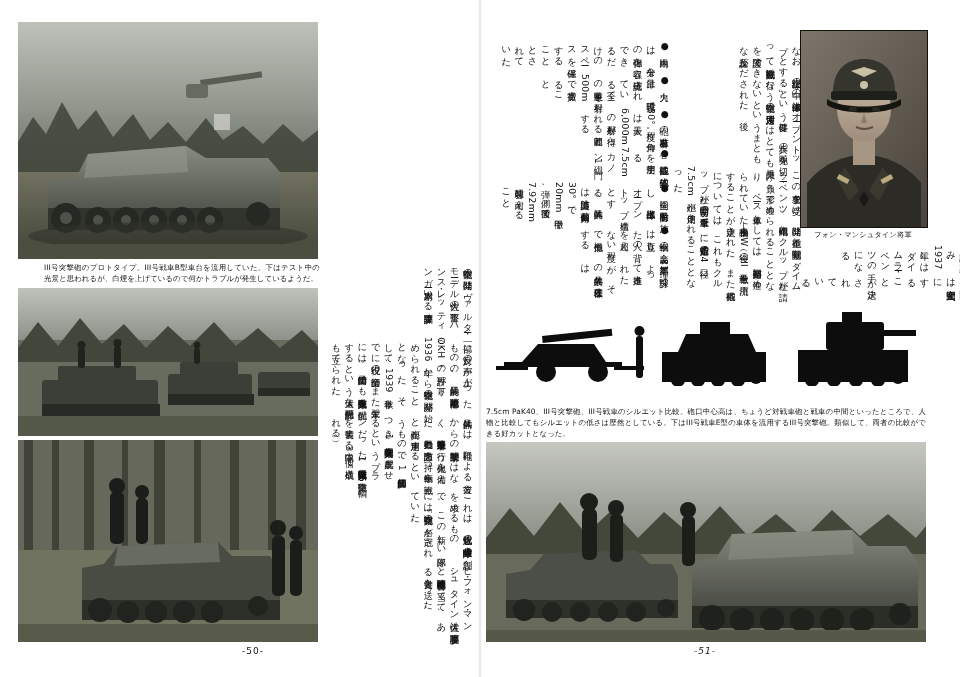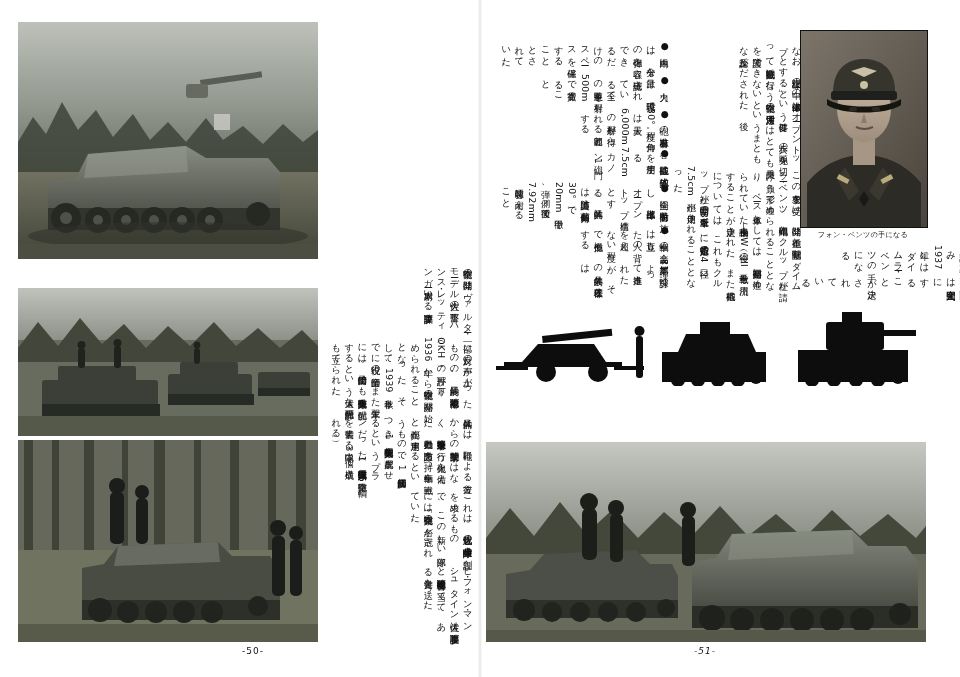--- a/index.html
+++ b/index.html
@@ -141,20 +141,21 @@
           <circle cx="192" cy="198" r="5"></circle>
       </g>
 
       <rect x="196" y="92" width="16" height="16" fill="#d8d8d2" opacity=".8"></rect>
 
       <ellipse cx="150" cy="214" rx="140" ry="14" fill="#2b2d26" opacity=".55"></ellipse>
       <rect x="0" y="222" width="300" height="15" fill="#4a4d3f"></rect>
     </svg>
   </div>
 
+  <div class="caption" style="left:44px; top:262px; width:276px;">III号突撃砲のプロトタイプ。III号戦車B型車台を流用していた。下はテスト中の光景と思われるが、白煙を上げているので何かトラブルが発生しているようだ。</div>
 
   <div class="photo" style="left:18px; top:288px; width:300px; height:148px;">
     <svg class="grain" viewBox="0 0 300 148" preserveAspectRatio="none">
       <defs>
         <linearGradient id="skyB" x1="0" y1="0" x2="0" y2="1">
           <stop offset="0%" stop-color="#cfd2cb"></stop>
             <stop offset="100%" stop-color="#8e9389"></stop>
         </linearGradient>
       </defs>
       <rect x="0" y="0" width="300" height="60" fill="url(#skyB)"></rect>
@@ -279,21 +280,21 @@
       <circle cx="63" cy="54" r="4" fill="#c9c1a4"></circle>
 
       <ellipse cx="52" cy="78" rx="4" ry="2.6" fill="#2e2822"></ellipse>
       <ellipse cx="75" cy="78" rx="4" ry="2.6" fill="#2e2822"></ellipse>
       <path d="M55,96 Q63,100 72,96" stroke="#5c4f44" stroke-width="2" fill="none"></path>
       <path d="M63,82 L60,92 L66,92 Z" fill="#8d7c6c"></path>
 
       <path d="M63,160 L68,168 L63,176 L58,168 Z" fill="#191916"></path>
     </svg>
   </div>
-  <div class="portrait-cap" style="left:800px; top:230px; width:126px;">フォン・ベンツの手になる</div>
+  <div class="portrait-cap" style="left:800px; top:230px; width:126px;">フォン・マンシュタイン将軍</div>
 
   <div class="silhouette-strip" style="left:486px; top:300px; width:440px; height:106px;">
     <svg viewBox="0 0 440 106" preserveAspectRatio="none" style="width:100%;height:100%">
 
       <g fill="#0d0d0d">
         <rect x="18" y="62" width="118" height="5"></rect>
         <path d="M36,62 L52,44 L108,44 L120,62 Z"></path>
         <rect x="56" y="36" width="70" height="7" transform="rotate(-6 56 36)"></rect>
         <circle cx="60" cy="72" r="10"></circle>
           <circle cx="112" cy="72" r="10"></circle>
@@ -327,20 +328,21 @@
         <circle cx="326" cy="80" r="7"></circle>
           <circle cx="348" cy="80" r="7"></circle>
           <circle cx="370" cy="80" r="7"></circle>
         <circle cx="392" cy="80" r="7"></circle>
           <circle cx="412" cy="78" r="6"></circle>
       </g>
       <rect x="0" y="86" width="440" height="1" fill="#ffffff"></rect>
     </svg>
   </div>
 
+  <div class="caption" style="left:486px; top:406px; width:440px;">7.5cm PaK40、III号突撃砲、III号戦車のシルエット比較。砲口中心高は、ちょうど対戦車砲と戦車の中間といったところで、人物と比較してもシルエットの低さは歴然としている。下はIII号戦車E型の車体を流用するIII号突撃砲。類似して、両者の比較ができる好カットとなった。</div>
 
   <div class="photo" style="left:486px; top:442px; width:440px; height:200px;">
     <svg class="grain" viewBox="0 0 440 200" preserveAspectRatio="none">
       <defs>
         <linearGradient id="skyC" x1="0" y1="0" x2="0" y2="1">
           <stop offset="0%" stop-color="#d5d8d0"></stop>
             <stop offset="100%" stop-color="#8d9288"></stop>
         </linearGradient>
         <linearGradient id="hullC" x1="0" y1="0" x2="0" y2="1">
           <stop offset="0%" stop-color="#8a8e82"></stop>

